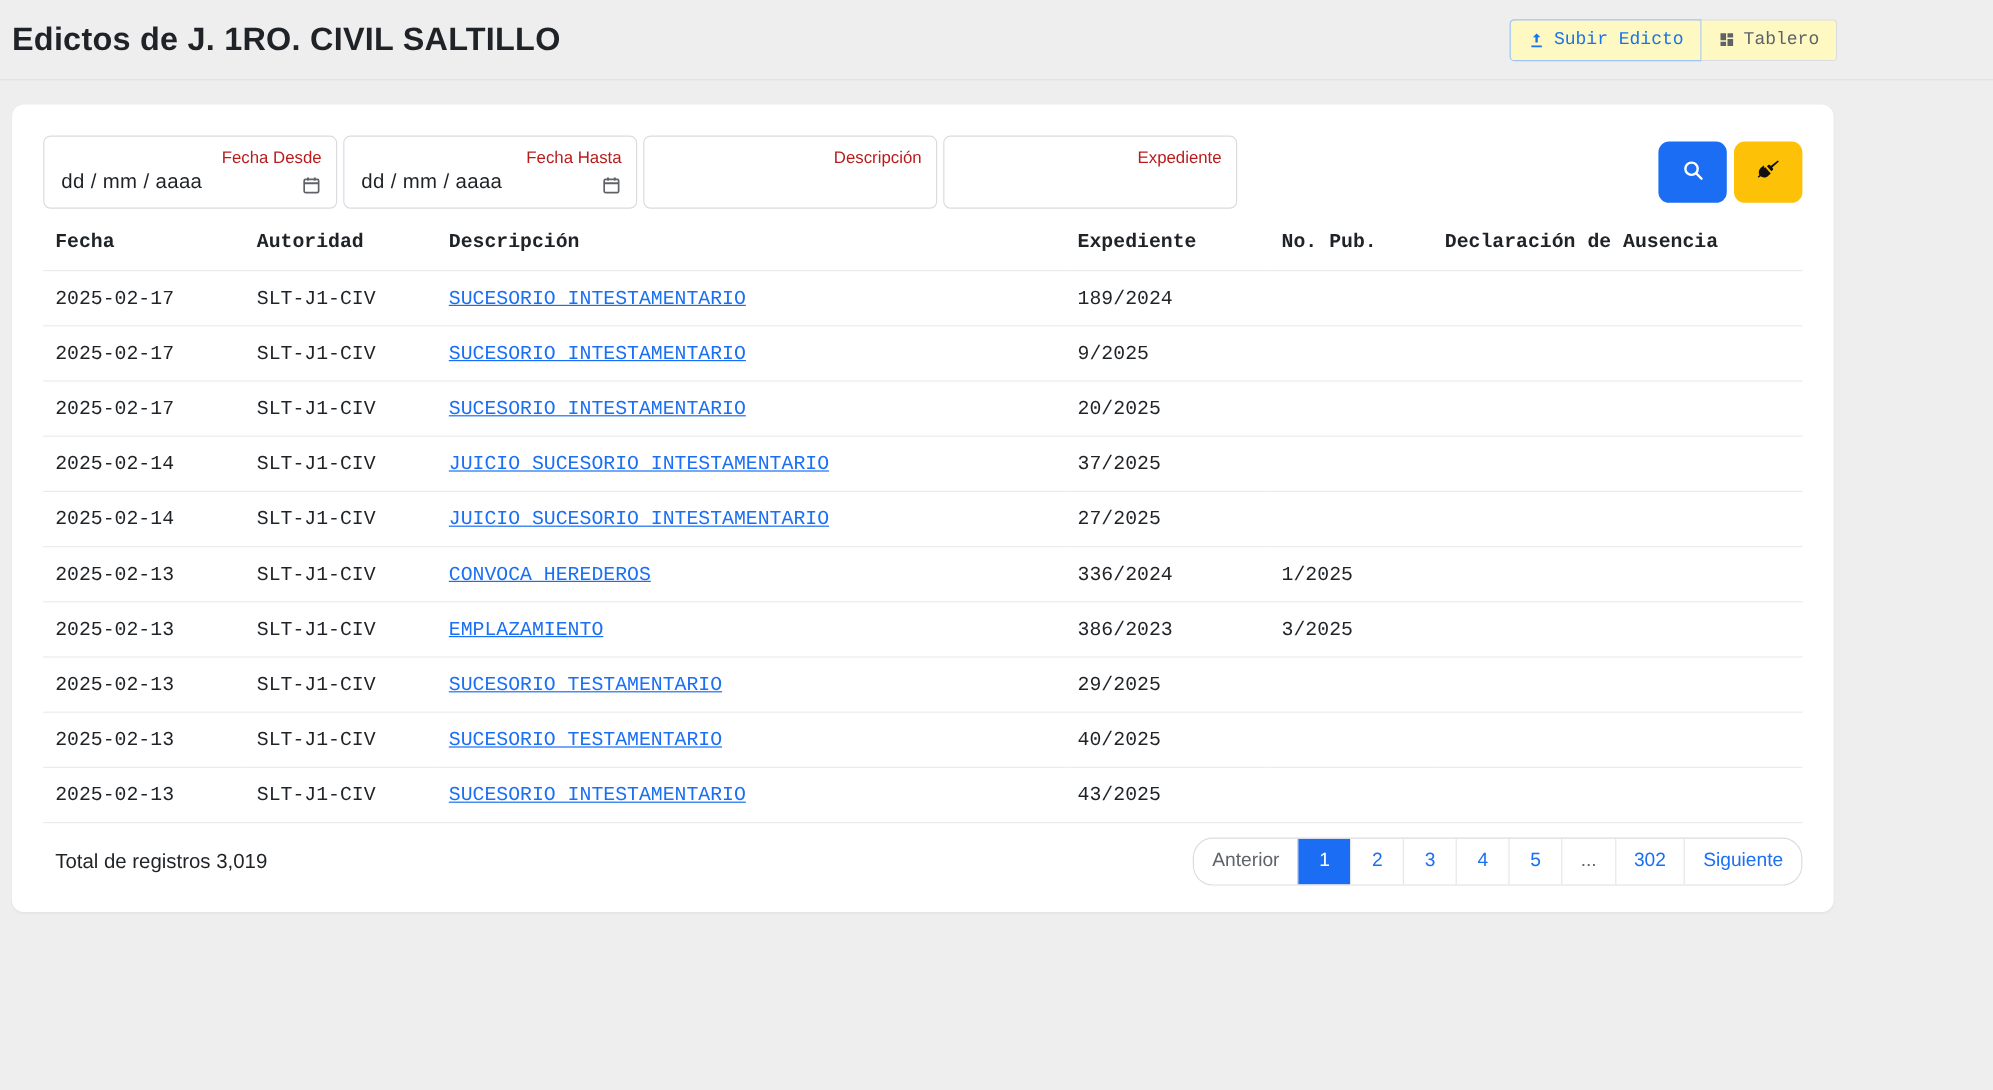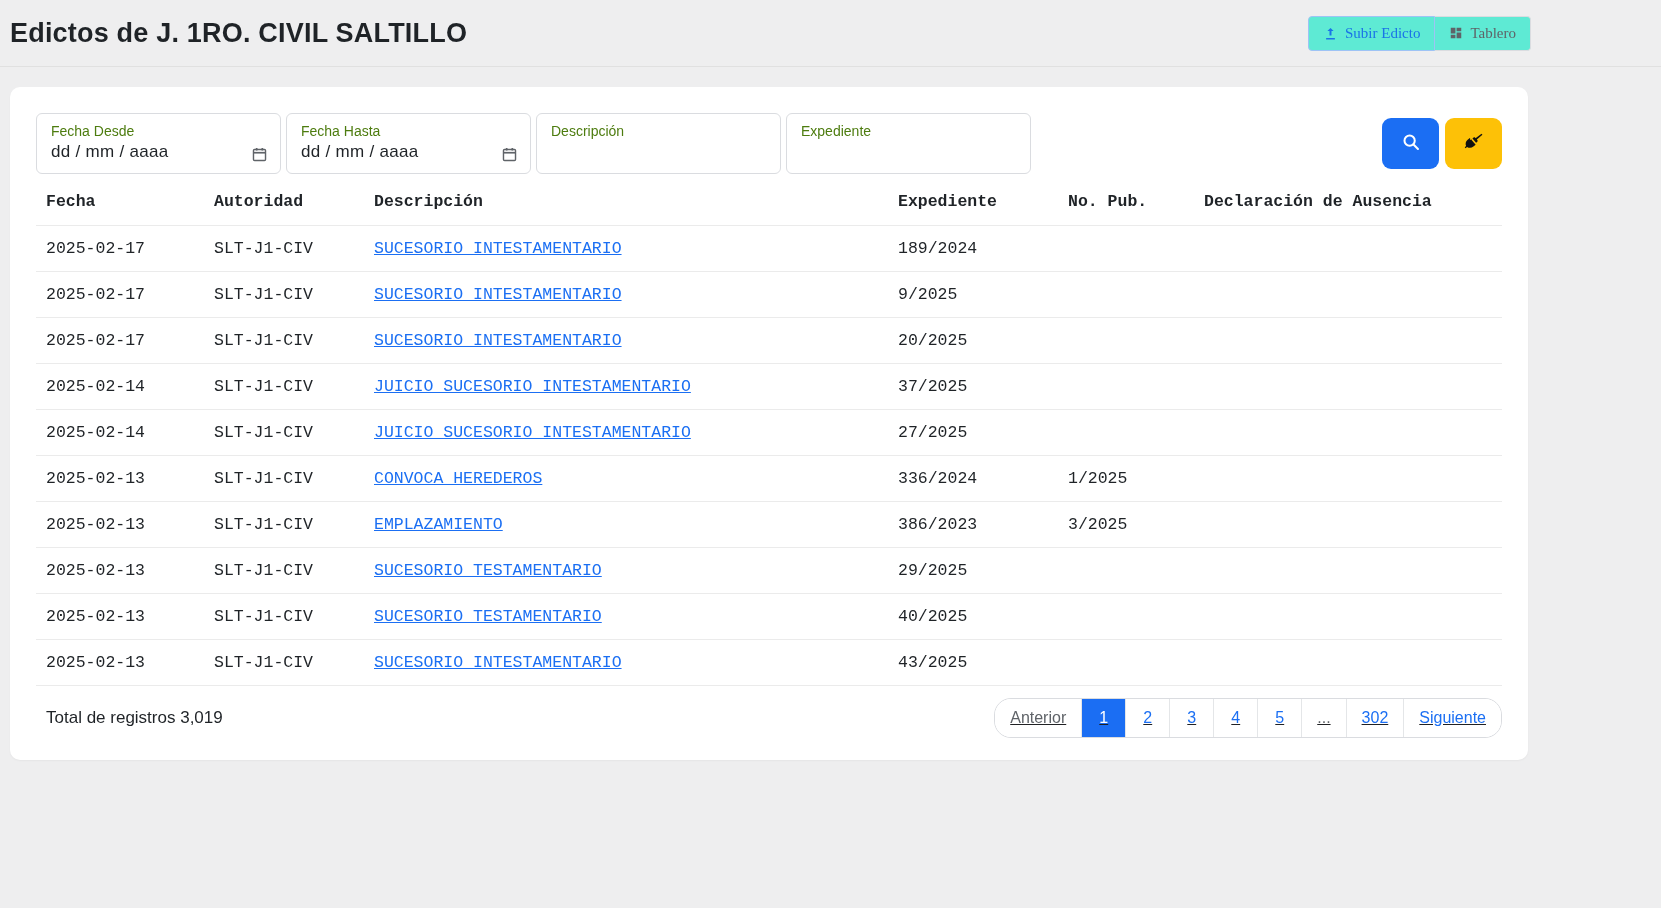--- a/index.html
+++ b/index.html
@@ -13,42 +13,42 @@
   
   .page-header {
     display: flex; align-items: center; justify-content: space-between;
     padding: 12px 130px 12px 10px; height: 67px;
     border-bottom: 1px solid #e0e0e0;
   }
   .page-title { font-size: 27px; font-weight: 600; letter-spacing: .2px; color: #1f2327; }
   .header-btn-group { display: flex; }
   .hbtn {
     display: flex; align-items: center; gap: 7px;
-    background: #5eead4; font-size: 15px; padding: 8px 14px;
+    background: #fef9c3; font-size: 15px; padding: 8px 14px;
     border: 1px solid #dadce0; cursor: pointer;
-    font-family: Liberation Serif, serif;
+    font-family: Liberation Mono, monospace;
   }
   .hbtn.upload { color: #1a73e8; border: 1px solid #9ec3f5; border-radius: 4px 0 0 4px; }
   .hbtn.board  { color: #5f6368; border-left: none; border-radius: 0 4px 4px 0; }
   .hbtn svg { display: block; }
   
   .card {
     background: #fff; border-radius: 10px;
     margin: 20px 133px 0 10px;
     padding: 26px 26px 16px 26px;
     box-shadow: 0 1px 2px rgba(0,0,0,.04);
   }
   
   .filters { display: flex; align-items: flex-start; }
   .field {
     width: 245px; height: 61px; border: 1px solid #dadce0; border-radius: 6px;
     padding: 9px 12px 8px 14px; margin-right: 5px; position: relative;
     background: #fff; cursor: text;
   }
-  .field .flabel { font-size: 14px; color: #4d7c0f; display: block; margin-bottom: 3px; }
+  .field .flabel { font-size: 14px; color: #b91c1c; display: block; margin-bottom: 3px; text-align: right; }
   .field .fvalue { font-size: 17px; color: #1f2327; letter-spacing: .3px; }
   .field .cal { position: absolute; right: 12px; top: 32px; }
   .icon-btn {
     width: 57px; height: 51px; border: none; border-radius: 9px;
     display: flex; align-items: center; justify-content: center; cursor: pointer;
   }
   .icon-btn.search { background: #1b6ef3; margin-left: auto; margin-top: 5px; }
   .icon-btn.clear  { background: #fdc107; margin-left: 6px; margin-top: 5px; }
   
   .show-row { display: flex; align-items: center; margin: 24px 0 10px 0; }
@@ -74,21 +74,20 @@
   td a { color: #1b6ff3; text-decoration: underline; cursor: pointer; }
   
   .card-footer {
     display: flex; align-items: center; justify-content: space-between;
     border-top: 1px solid #ebebeb; padding: 12px 0 6px 10px;
   }
   .total-label { font-size: 17px; color: #1f2327; }
   .pagination {
     display: flex; border: 1px solid #dadce0; border-radius: 17px; overflow: hidden;
     background: #fff;
-    text-decoration: underline;
   }
   .pagination .pitem {
     min-width: 44px; padding: 10px 15px; text-align: center;
     font-size: 16px; color: #1b6ff3; cursor: pointer;
     border-left: 1px solid #e4e6e8; background: #fff;
   }
   .pagination .pitem:first-child { border-left: none; }
   .pagination .pitem.disabled { color: #5f6368; cursor: default; }
   .pagination .pitem.ellipsis { color: #5f6368; cursor: default; }
   .pagination .pitem.active { background: #1b6ef3; color: #fff; }

